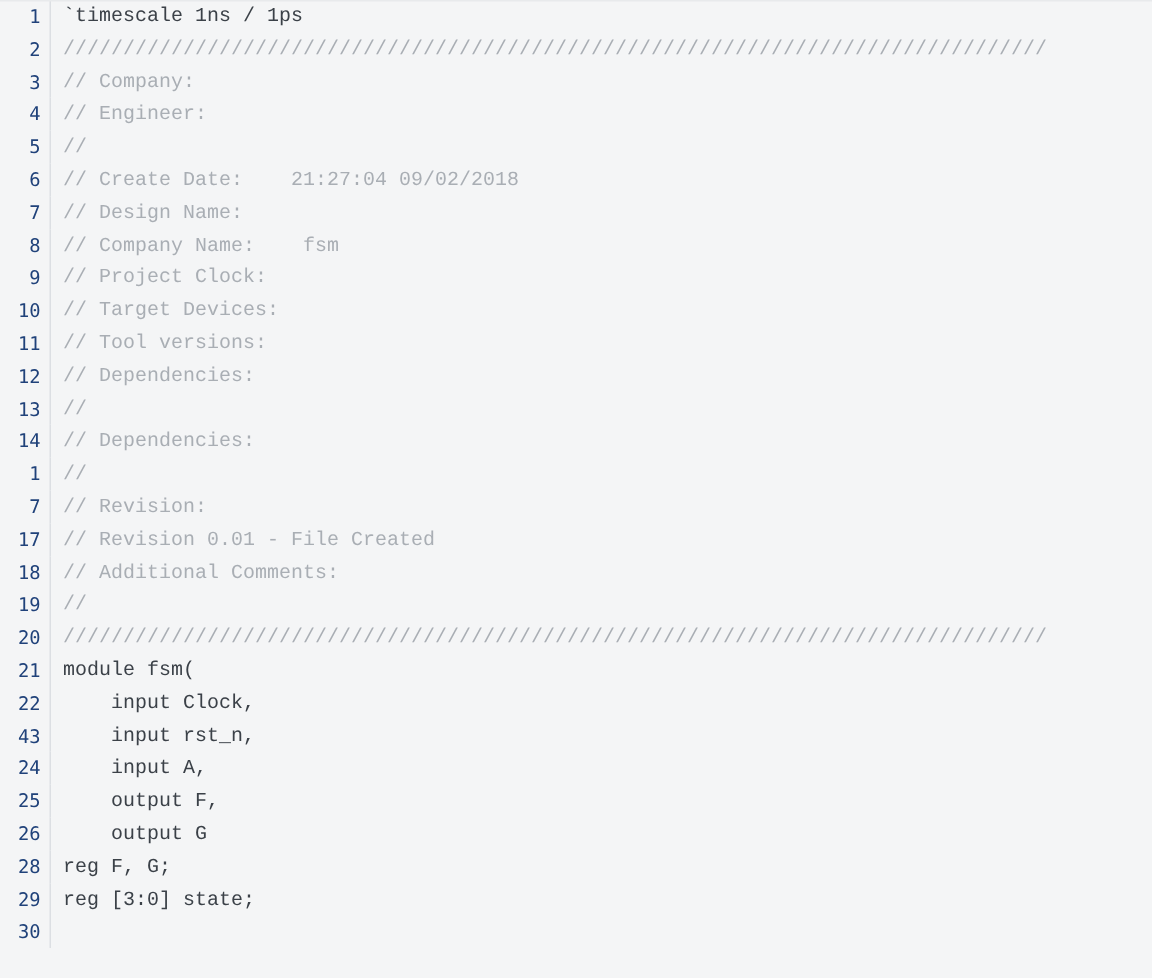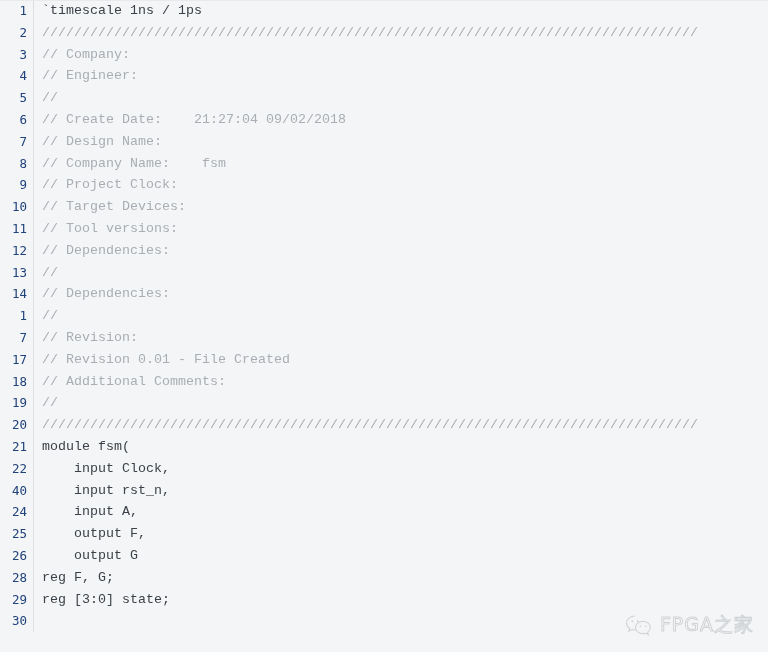--- a/index.html
+++ b/index.html
@@ -193,21 +193,21 @@
         </tr>
         <tr class="code-row">
           <td class="gutter-cell">21</td>
           <td class="code-cell">module fsm(</td>
         </tr>
         <tr class="code-row">
           <td class="gutter-cell">22</td>
           <td class="code-cell">    input Clock,</td>
         </tr>
         <tr class="code-row">
-          <td class="gutter-cell">40</td>
+          <td class="gutter-cell">43</td>
           <td class="code-cell">    input rst_n,</td>
         </tr>
         <tr class="code-row">
           <td class="gutter-cell">24</td>
           <td class="code-cell">    input A,</td>
         </tr>
         <tr class="code-row">
           <td class="gutter-cell">25</td>
           <td class="code-cell">    output F,</td>
         </tr>
@@ -223,29 +223,14 @@
           <td class="gutter-cell">29</td>
           <td class="code-cell">reg [3:0] state;</td>
         </tr>
         <tr class="code-row">
           <td class="gutter-cell">30</td>
           <td class="code-cell"></td>
         </tr>
       </tbody>
   </table>
 
-  <div id="watermark">
-    <svg class="wm-logo" viewBox="0 0 56 48" aria-hidden="true">
-      <g fill="none" stroke="#9aa0a6" stroke-width="2.2">
-        <path d="M20 6C10.6 6 3 12.3 3 20.1c0 4.4 2.5 8.4 6.3 11L7.6 36.4l6.3-3.2c1.9.6 4 .9 6.1.9 1 0 1.9-.1 2.8-.2"></path>
-        <path d="M36 16.5c-8.3 0-15 5.6-15 12.4 0 6.9 6.7 12.4 15 12.4 1.8 0 3.5-.3 5.1-.8l5.6 2.9-1.5-4.7c3.3-2.3 5.5-5.8 5.5-9.8 0-6.8-6.7-12.4-14.7-12.4z"></path>
-      </g>
-      <g fill="#9aa0a6">
-        <circle cx="14.5" cy="16.5" r="1.9"></circle>
-        <circle cx="25.5" cy="16.5" r="1.9"></circle>
-        <circle cx="30.5" cy="26.5" r="1.7"></circle>
-        <circle cx="41.5" cy="26.5" r="1.7"></circle>
-      </g>
-    </svg>
-    <span class="wm-text">FPGA之家</span>
-  </div>
 
 </div>
 
 </body></html>

